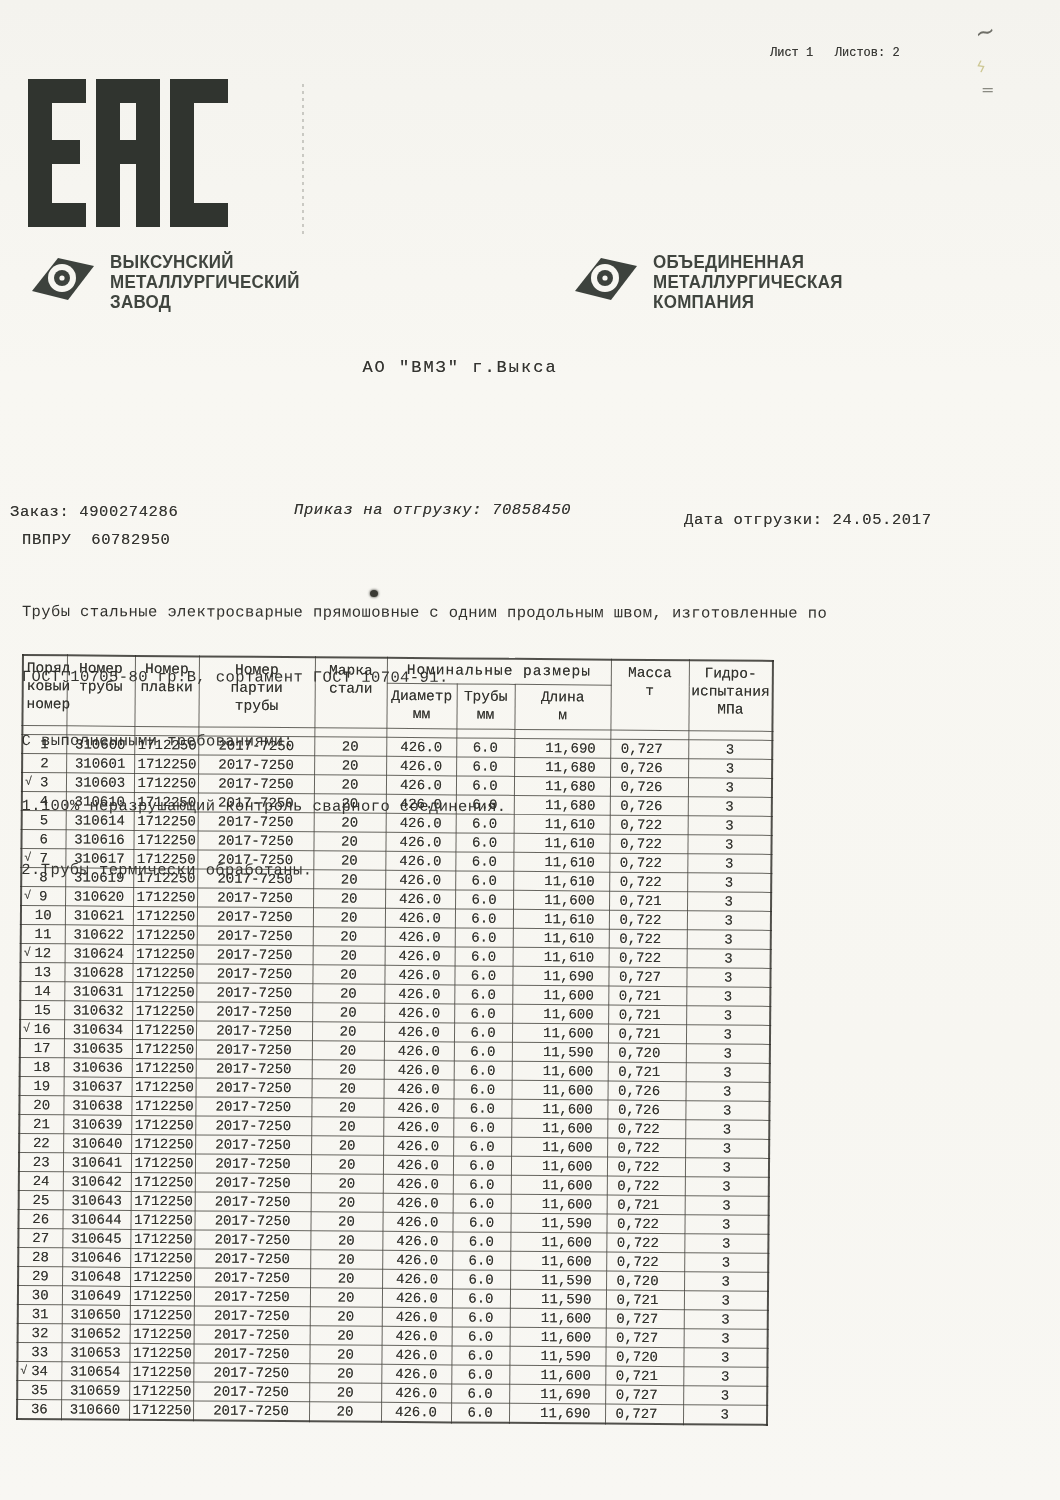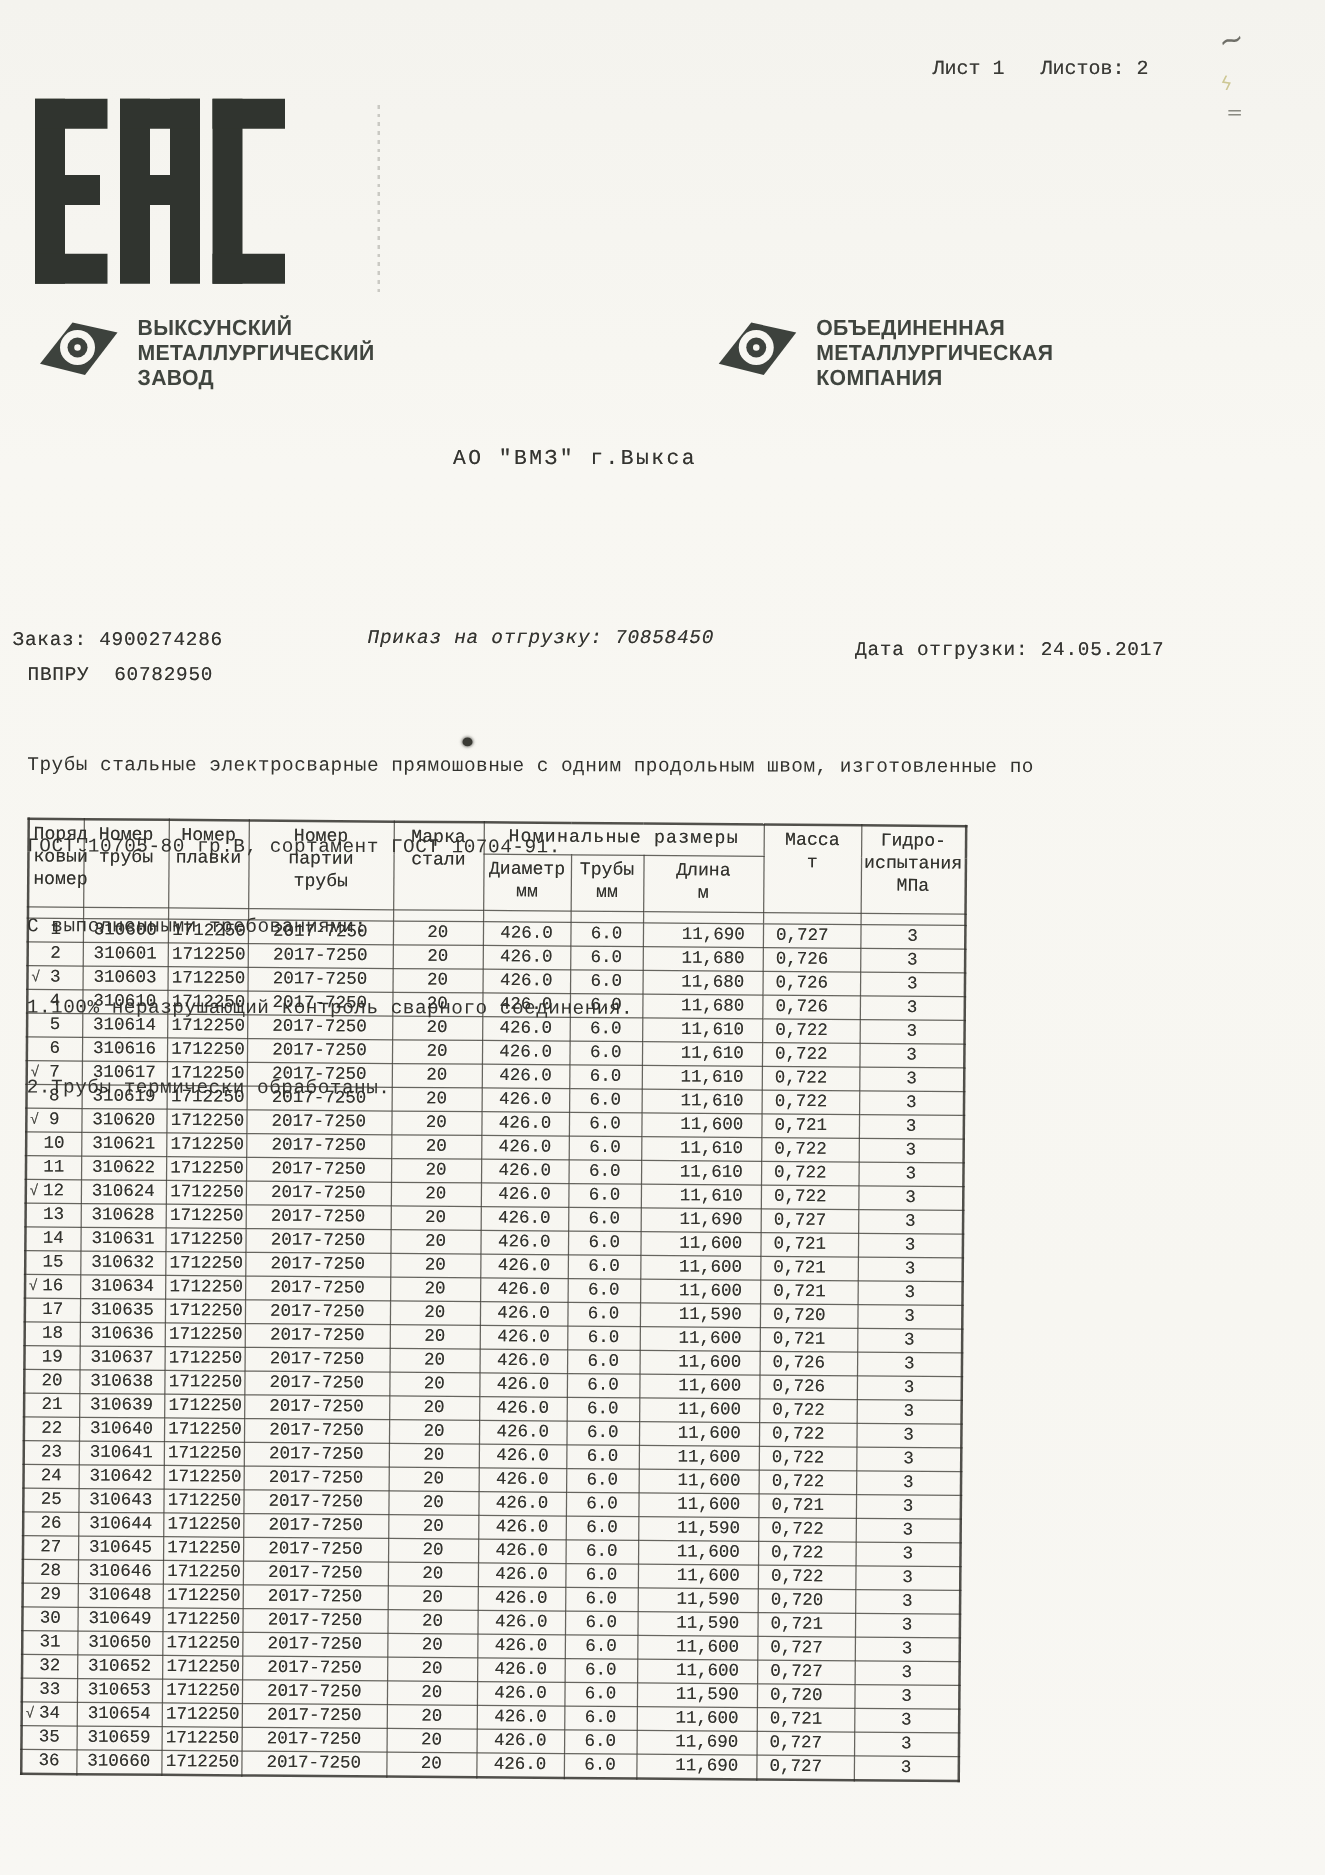--- a/index.html
+++ b/index.html
@@ -9,21 +9,21 @@
     color:#2f2f2b;
     background:#e9e8e4;
   }
   .page {
     position:relative; width:1060px; height:1500px; overflow:hidden;
     background:linear-gradient(180deg,#f4f3ee 0%,#f8f7f2 25%,#f7f6f1 70%,#f8f7f3 100%);
   }
   .mono { text-shadow:0 0 .5px rgba(30,30,28,.55); }
 
   
-  .sheet-info { position:absolute; left:746px; top:46px; font-size:16px; white-space:pre; color:#3a3a36; }
+  .sheet-info { position:absolute; left:770px; top:46px; font-size:12px; white-space:pre; color:#3a3a36; }
   .pen-mark { position:absolute; color:#8d8d85; font-family:"DejaVu Sans", sans-serif; }
   .pm1 { left:975px; top:18px; font-size:24px; transform:rotate(-14deg); color:#6f6f68; }
   .pm2 { left:976px; top:58px; font-size:15px; color:#c4bd7e; opacity:.8; transform:rotate(8deg); }
   .pm3 { left:981px; top:80px; font-size:16px; color:#8a8a82; letter-spacing:-1px; }
 
   
   .eac { position:absolute; left:28px; top:76px; }
   .streak { position:absolute; left:302px; top:84px; width:2px; height:150px;
     background:repeating-linear-gradient(180deg, rgba(120,120,112,.35) 0 3px, transparent 3px 7px); }
 

